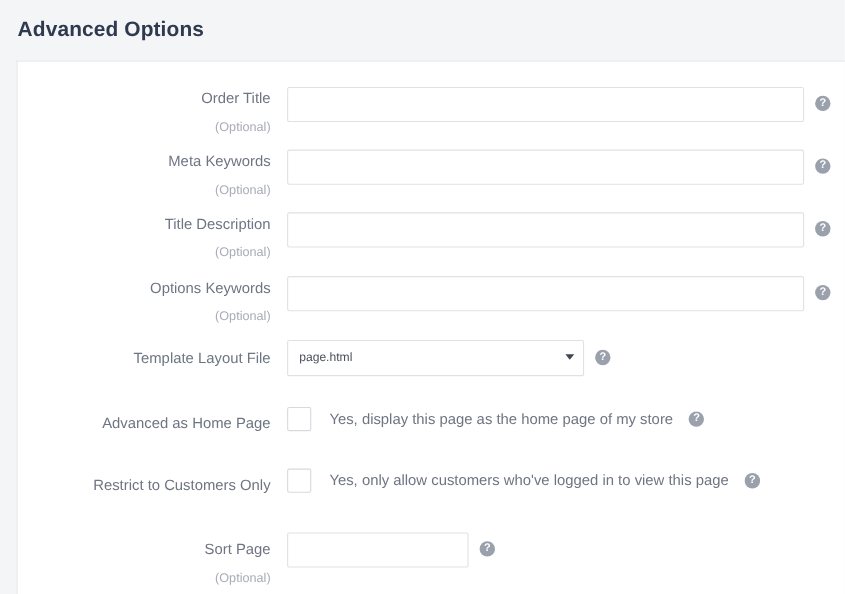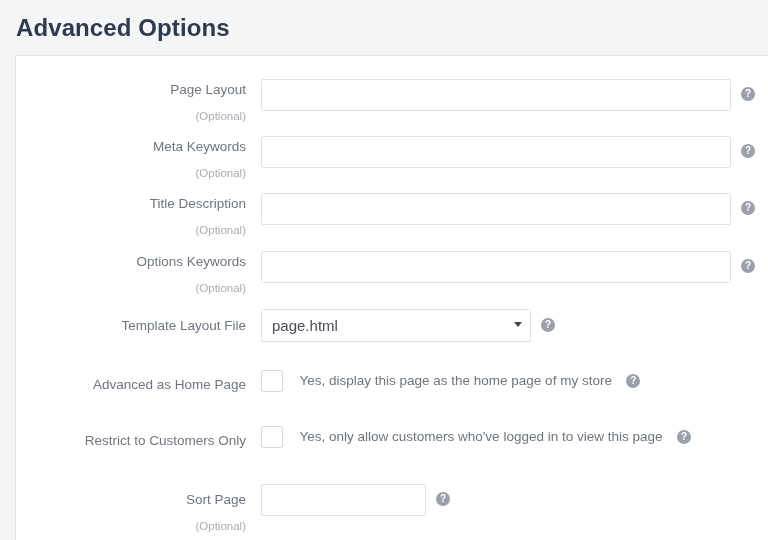--- a/index.html
+++ b/index.html
@@ -10,21 +10,21 @@
     width: 768px;
     height: 540px;
     background: #f4f5f7;
     font-family: "Liberation Sans", sans-serif;
     overflow: hidden;
     -webkit-font-smoothing: antialiased;
   }
 
   
   .page-heading {
-    font-size: 24px;
+    font-size: 19px;
     font-weight: bold;
     color: #2f3a4f;
     padding: 15px 0 0 16px;
     letter-spacing: 0.1px;
     line-height: 26px;
   }
 
   
   .panel {
     position: absolute;
@@ -89,21 +89,21 @@
     position: relative;
     display: inline-block;
   }
   .select-box {
     box-sizing: border-box;
     width: 270px;
     height: 33px;
     border: 1px solid #dfe1e5;
     background: #ffffff;
     border-radius: 2px;
-    font-size: 15px;
+    font-size: 11px;
     color: #4a4f59;
     line-height: 31px;
     padding: 0 26px 0 10px;
     white-space: nowrap;
     overflow: hidden;
   }
   .select-arrow {
     position: absolute;
     right: 9px;
     top: 13px;
@@ -156,21 +156,21 @@
 </style>
 </head>
 <body>
 
 <div class="page-heading">Advanced Options</div>
 
 <div class="panel">
 
   <div class="row">
     <div class="label-col" style="top:25px;">
-      <span>Page Layout</span>
+      <span>Order Title</span>
       <span class="optional">(Optional)</span>
     </div>
     <div class="field-col" style="top:23px;">
       <input class="text-input wide" type="text" value="" style="">
     </div>
     <span class="help-icon help-abs" style="left:725px; top:31px;">?</span>
   </div>
 
   <div class="row">
     <div class="label-col" style="top:82px;">

